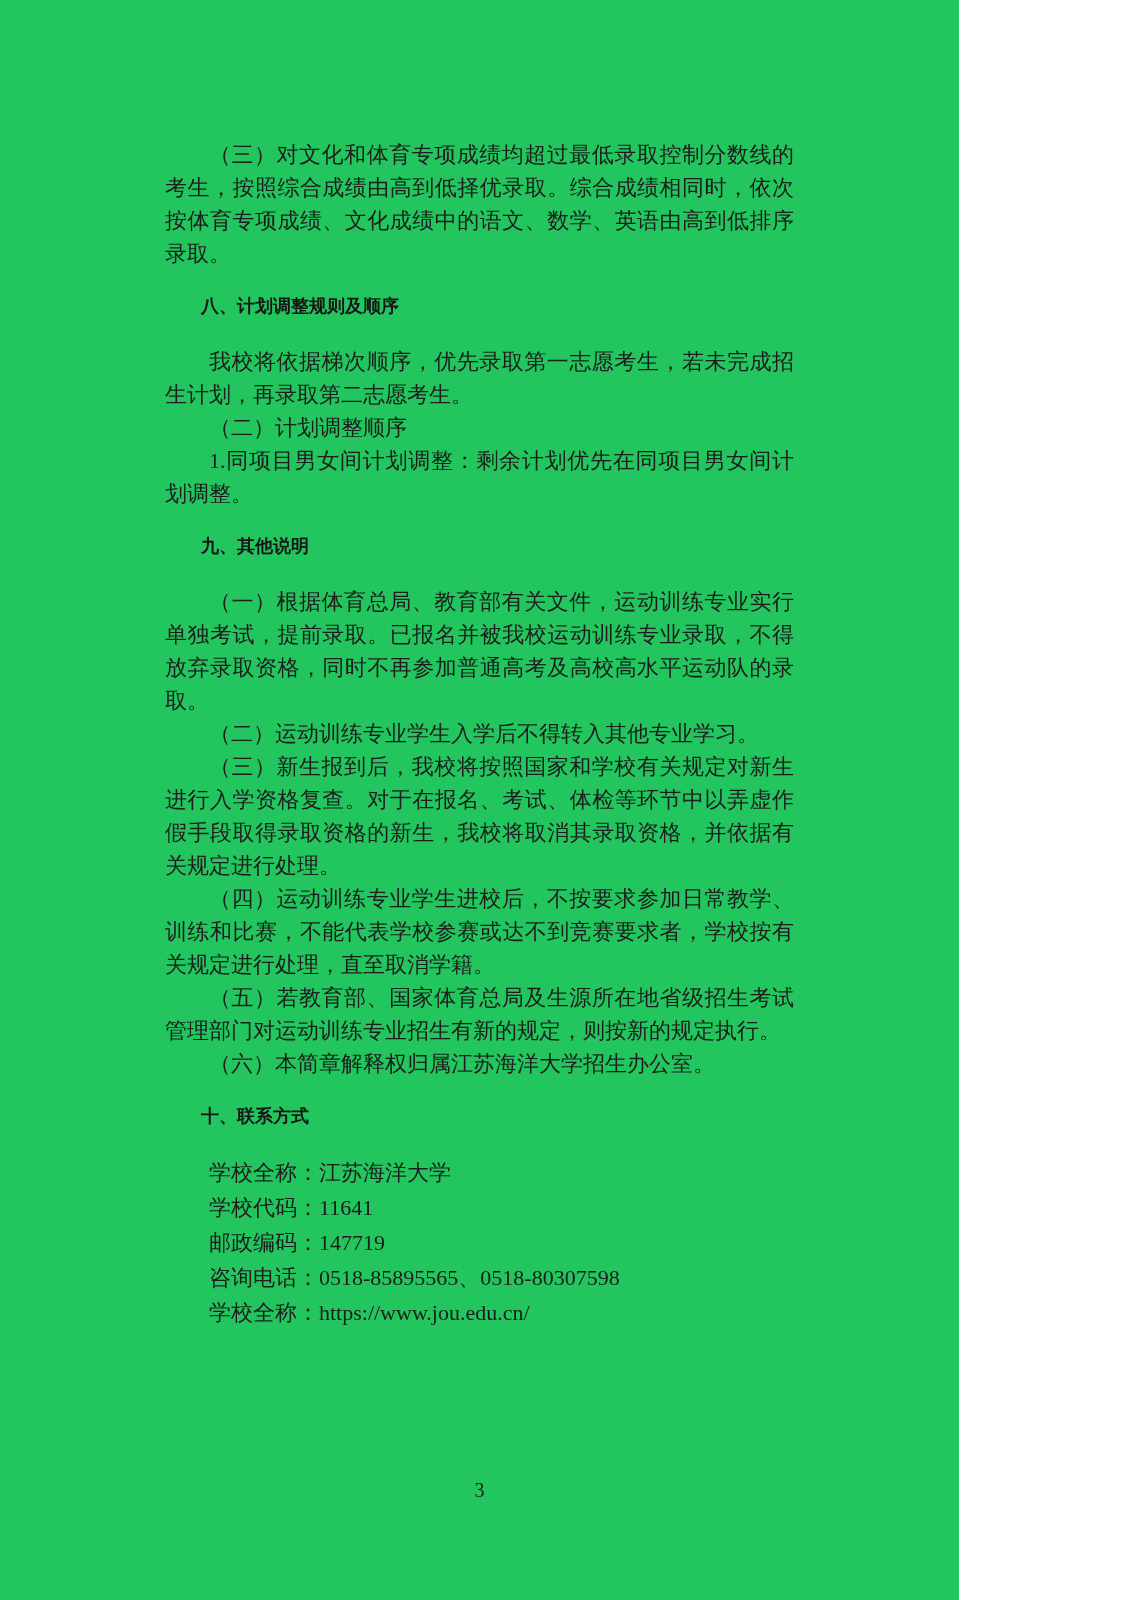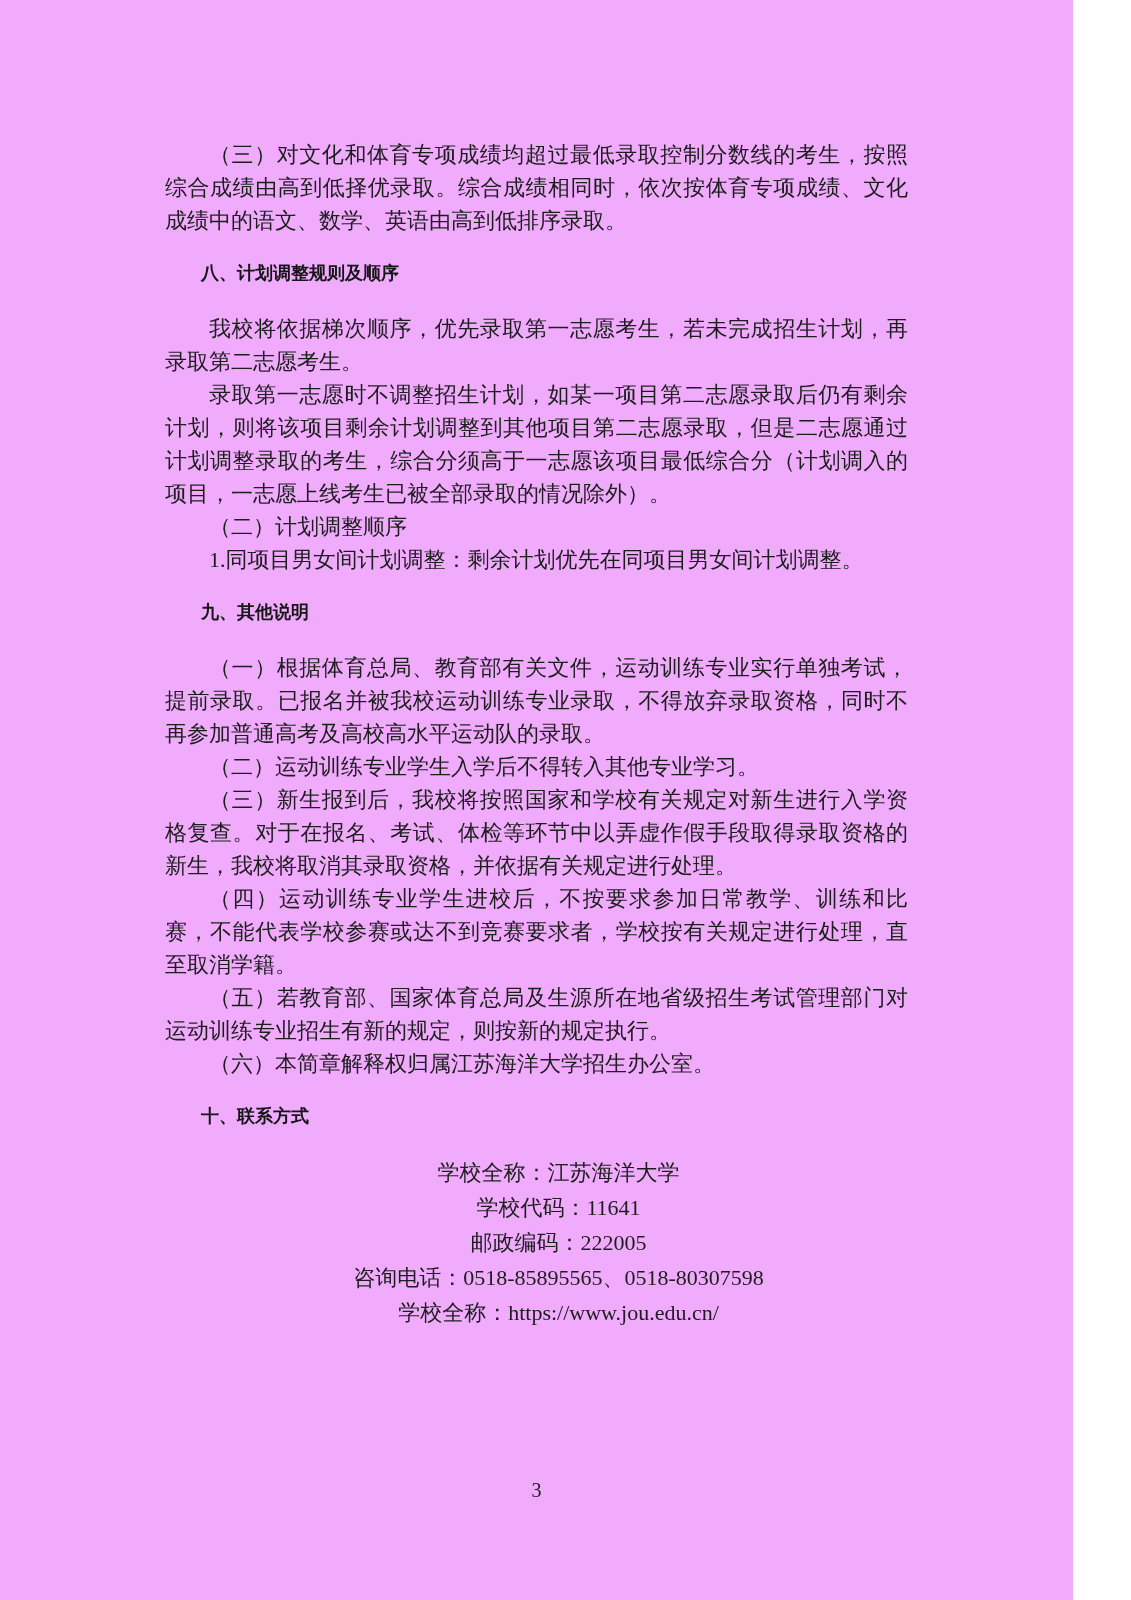--- a/index.html
+++ b/index.html
@@ -1,20 +1,20 @@
 <!DOCTYPE html>
 <html><head>
 <meta charset="utf-8">
 <style>
   html, body { margin: 0; padding: 0; background: #ffffff; }
   .page {
     position: relative;
-    width: 1073px;
+    width: 959px;
     height: 1600px;
-    background: #f0abfc;
+    background: #22c55e;
     color: #1d1d1d;
     font-family: "Liberation Serif", "DejaVu Serif", serif;
     overflow: hidden;
   }
   .content { padding: 138px 165px 0 165px; }
   p.body {
     margin: 0;
     font-size: 22px;
     line-height: 33px;
     text-align: justify;
@@ -29,21 +29,21 @@
     font-size: 18px;
     line-height: 33px;
     text-indent: 2em;
     color: #161616;
   }
   .contact p {
     margin: 0;
     font-size: 22px;
     line-height: 35px;
     text-indent: 2em;
-    text-align: center;
+    text-align: left;
   }
   .page-number {
     position: absolute;
     top: 1478px;
     left: 0;
     width: 100%;
     text-align: center;
     font-size: 20px;
     line-height: 24px;
     color: #1d1d1d;
@@ -52,37 +52,36 @@
 </head>
 <body>
 
 <div class="page">
   <main class="content">
 
     <p class="body">（三）对文化和体育专项成绩均超过最低录取控制分数线的考生，按照综合成绩由高到低择优录取。综合成绩相同时，依次按体育专项成绩、文化成绩中的语文、数学、英语由高到低排序录取。</p>
 
     <h2 class="sec">八、计划调整规则及顺序</h2>
     <p class="body">我校将依据梯次顺序，优先录取第一志愿考生，若未完成招生计划，再录取第二志愿考生。</p>
-    <p class="body">录取第一志愿时不调整招生计划，如某一项目第二志愿录取后仍有剩余计划，则将该项目剩余计划调整到其他项目第二志愿录取，但是二志愿通过计划调整录取的考生，综合分须高于一志愿该项目最低综合分（计划调入的项目，一志愿上线考生已被全部录取的情况除外）。</p>
     <p class="body">（二）计划调整顺序</p>
     <p class="body">1.同项目男女间计划调整：剩余计划优先在同项目男女间计划调整。</p>
 
     <h2 class="sec">九、其他说明</h2>
     <p class="body">（一）根据体育总局、教育部有关文件，运动训练专业实行单独考试，提前录取。已报名并被我校运动训练专业录取，不得放弃录取资格，同时不再参加普通高考及高校高水平运动队的录取。</p>
     <p class="body">（二）运动训练专业学生入学后不得转入其他专业学习。</p>
     <p class="body">（三）新生报到后，我校将按照国家和学校有关规定对新生进行入学资格复查。对于在报名、考试、体检等环节中以弄虚作假手段取得录取资格的新生，我校将取消其录取资格，并依据有关规定进行处理。</p>
     <p class="body">（四）运动训练专业学生进校后，不按要求参加日常教学、训练和比赛，不能代表学校参赛或达不到竞赛要求者，学校按有关规定进行处理，直至取消学籍。</p>
     <p class="body">（五）若教育部、国家体育总局及生源所在地省级招生考试管理部门对运动训练专业招生有新的规定，则按新的规定执行。</p>
     <p class="body">（六）本简章解释权归属江苏海洋大学招生办公室。</p>
 
     <h2 class="sec">十、联系方式</h2>
     <section class="contact">
       <p>学校全称：江苏海洋大学</p>
       <p>学校代码：11641</p>
-      <p>邮政编码：222005</p>
+      <p>邮政编码：147719</p>
       <p>咨询电话：0518-85895565、0518-80307598</p>
       <p>学校全称：https://www.jou.edu.cn/</p>
     </section>
 
   </main>
 
   <div class="page-number">3</div>
 </div>
 
 </body></html>

